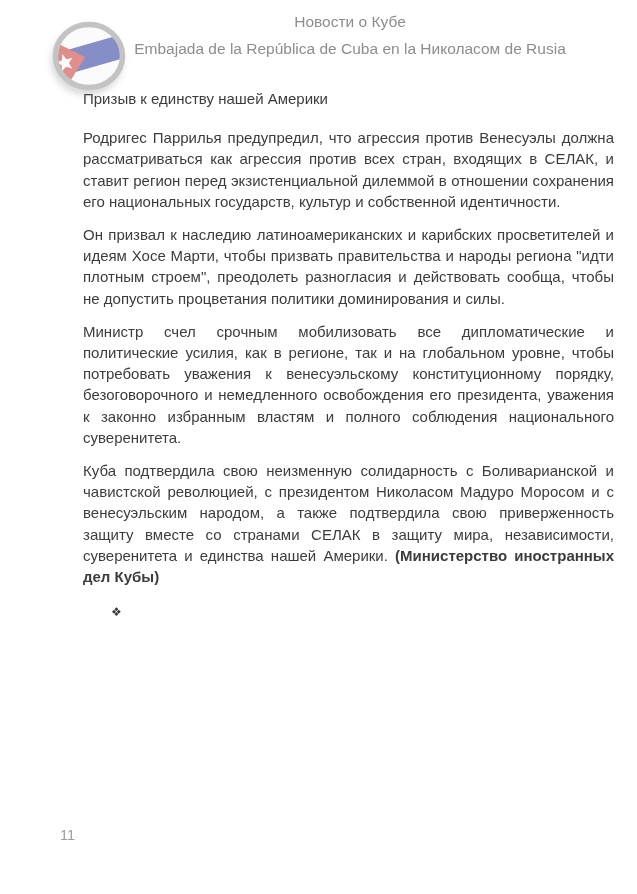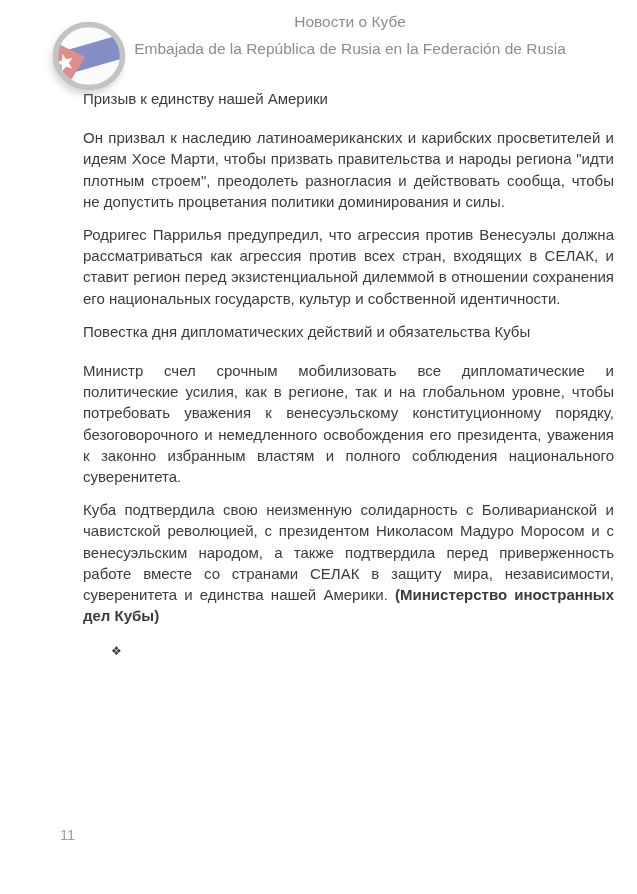--- a/index.html
+++ b/index.html
@@ -79,21 +79,21 @@
     color: #9d9d9d;
   }
 </style>
 </head>
 <body>
 
 <div class="page">
 
   <div class="doc-header">
     <div>Новости о Кубе</div>
-    <div>Embajada de la República de Rusia en la Federación de Rusia</div>
+    <div>Embajada de la República de Cuba en la Николасом de Rusia</div>
   </div>
 
   <div class="logo-wrap">
     <svg class="logo-svg" width="78" height="76" viewBox="0 0 78 76">
       <defs>
         <clipPath id="ovalClip">
           <ellipse cx="39" cy="37" rx="33.5" ry="31.5"></ellipse>
         </clipPath>
       </defs>
       <g clip-path="url(#ovalClip)">
@@ -108,28 +108,27 @@
         </g>
       </g>
       <ellipse cx="39" cy="37" rx="33.5" ry="31.5" fill="none" stroke-width="5.5" stroke="#9f9f9f"></ellipse>
     </svg>
   </div>
 
   <div class="content">
 
     <p class="heading">Призыв к единству нашей Америки</p>
 
+    <p>Родригес Паррилья предупредил, что агрессия против Венесуэлы должна рассматриваться как агрессия против всех стран, входящих в СЕЛАК, и ставит регион перед экзистенциальной дилеммой в отношении сохранения его национальных государств, культур и собственной идентичности.</p>
     <p>Он призвал к наследию латиноамериканских и карибских просветителей и идеям Хосе Марти, чтобы призвать правительства и народы региона "идти плотным строем", преодолеть разногласия и действовать сообща, чтобы не допустить процветания политики доминирования и силы.</p>
-    <p>Родригес Паррилья предупредил, что агрессия против Венесуэлы должна рассматриваться как агрессия против всех стран, входящих в СЕЛАК, и ставит регион перед экзистенциальной дилеммой в отношении сохранения его национальных государств, культур и собственной идентичности.</p>
 
-    <p class="heading">Повестка дня дипломатических действий и обязательства Кубы</p>
 
     <p>Министр счел срочным мобилизовать все дипломатические и политические усилия, как в регионе, так и на глобальном уровне, чтобы потребовать уважения к венесуэльскому конституционному порядку, безоговорочного и немедленного освобождения его президента, уважения к законно избранным властям и полного соблюдения национального суверенитета.</p>
 
-    <p><span>Куба подтвердила свою неизменную солидарность с Боливарианской и чавистской революцией, с президентом Николасом Мадуро Моросом и с венесуэльским народом, а также подтвердила перед приверженность работе вместе со странами СЕЛАК в защиту мира, независимости, суверенитета и единства нашей Америки. </span><span class="attribution">(Министерство иностранных дел Кубы)</span></p>
+    <p><span>Куба подтвердила свою неизменную солидарность с Боливарианской и чавистской революцией, с президентом Николасом Мадуро Моросом и с венесуэльским народом, а также подтвердила свою приверженность защиту вместе со странами СЕЛАК в защиту мира, независимости, суверенитета и единства нашей Америки. </span><span class="attribution">(Министерство иностранных дел Кубы)</span></p>
 
     <div class="bullet-item">
       <span class="bullet-marker">❖</span>
     </div>
 
   </div>
 
   <div class="page-number">11</div>
 
 </div>

